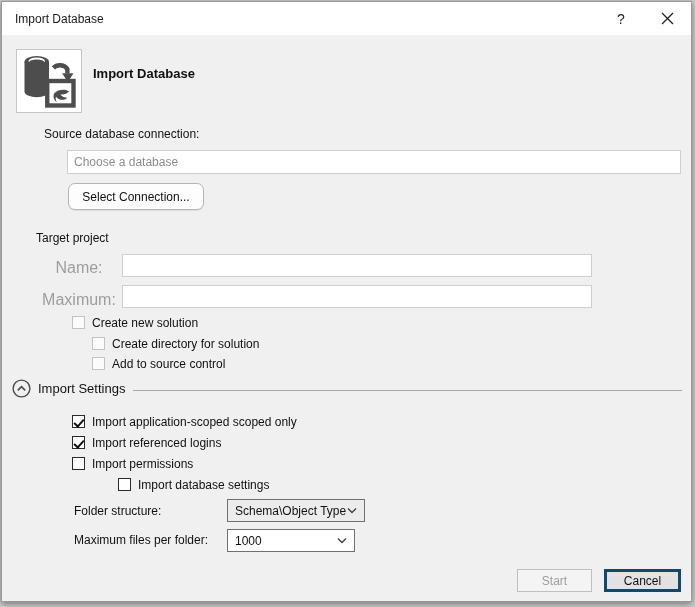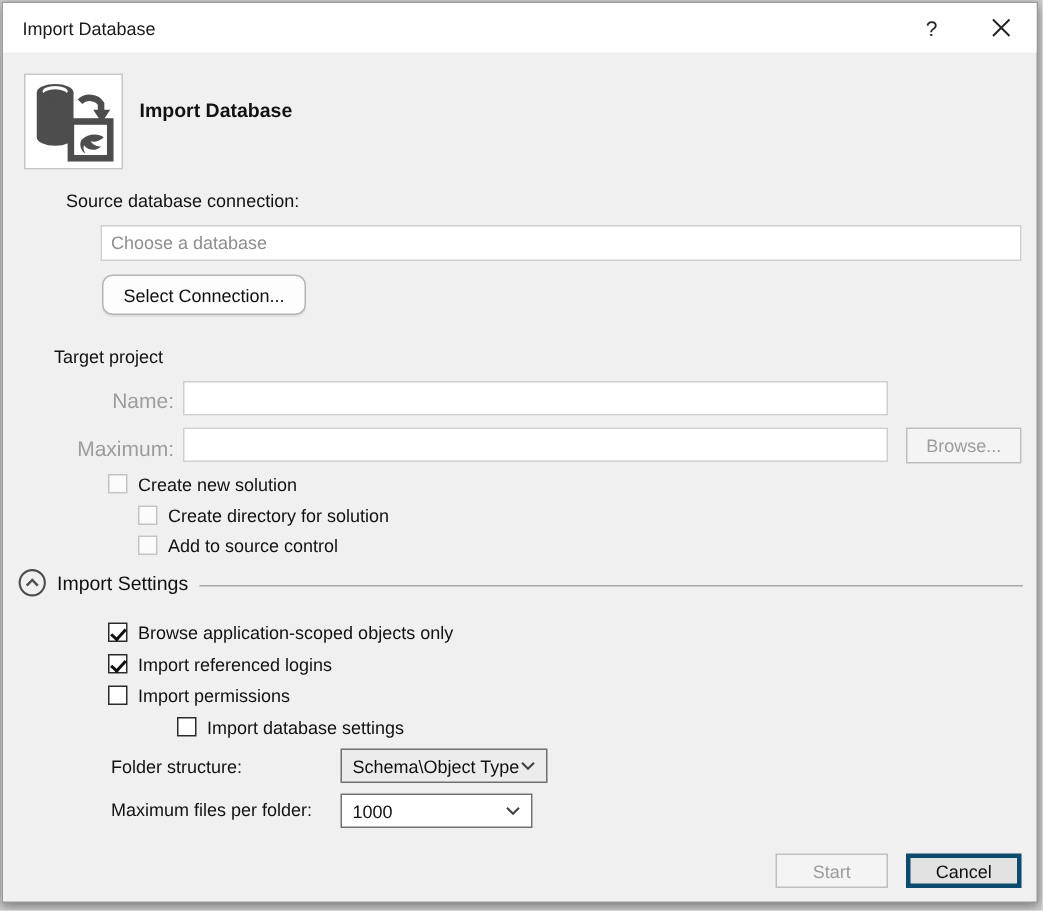--- a/index.html
+++ b/index.html
@@ -61,22 +61,22 @@
     box-shadow:0 1px 1px rgba(0,0,0,0.08);
   }
   .btn-disabled {
     background:#f4f4f4; border:1px solid #bfbfbf; color:#9d9d9d;
   }
   .btn-default {
     background:#e2e2e2; border:3px solid #0c4a6e;
   }
 
   .form-label {
-    position:absolute; width:74px; text-align:right;
-    font-size:14px; color:#9d9d9d; white-space:nowrap;
+    position:absolute; width:74px; text-align:center;
+    font-size:16px; color:#9d9d9d; white-space:nowrap;
   }
 
   .cb-row {
     position:absolute; display:flex; align-items:center; gap:7px; height:15px;
     cursor:default;
   }
   .cb-box {
     width:13px; height:13px; background:#fff; border:1px solid #2b2b2b;
     position:relative; flex:none;
   }
@@ -143,21 +143,20 @@
   <input class="text-input" style="left: 65px; top: 148px; width: 614px; height: 24px;" placeholder="Choose a database">
   <div class="btn btn-rounded" style="left:66px; top:181px; width:136px; height:27px;">Select Connection...</div>
 
   <div class="sec-label" style="left:34px; top:229px;">Target project</div>
 
   <div class="form-label" style="left:40px; top:257px;">Name:</div>
   <input class="text-input" style="left: 120px; top: 252px; width: 470px; height: 23px;">
 
   <div class="form-label" style="left:40px; top:289px;">Maximum:</div>
   <input class="text-input" style="left: 120px; top: 283px; width: 470px; height: 23px;">
-  <div class="btn btn-disabled" style="left:602px; top:283px; width:77px; height:24px;">Browse...</div>
 
   <div class="cb-row" style="left:70px; top:313px;">
     <span class="cb-box dis" data-checked="false"></span>
     <span class="cb-label">Create new solution</span>
   </div>
   <div class="cb-row" style="left:90px; top:334px;">
     <span class="cb-box dis" data-checked="false"></span>
     <span class="cb-label">Create directory for solution</span>
   </div>
   <div class="cb-row" style="left:90px; top:354px;">
@@ -169,21 +168,21 @@
     <svg width="19" height="19" viewBox="0 0 19 19">
       <circle cx="9.5" cy="9.5" r="8.4" fill="none" stroke="#4d4d4d" stroke-width="1.4"></circle>
       <path d="M5.8 11.4 L9.5 7.6 L13.2 11.4" fill="none" stroke="#4d4d4d" stroke-width="1.6"></path>
     </svg>
     <span class="exp-label">Import Settings</span>
   </div>
   <div class="exp-line"></div>
 
   <div class="cb-row" style="left:70px; top:412px;">
     <span class="cb-box" data-checked="true"></span>
-    <span class="cb-label">Browse application-scoped objects only</span>
+    <span class="cb-label">Import application-scoped scoped only</span>
   </div>
   <div class="cb-row" style="left:70px; top:433px;">
     <span class="cb-box" data-checked="true"></span>
     <span class="cb-label">Import referenced logins</span>
   </div>
   <div class="cb-row" style="left:70px; top:454px;">
     <span class="cb-box" data-checked="false"></span>
     <span class="cb-label">Import permissions</span>
   </div>
   <div class="cb-row" style="left:70px; top:475px;padding-left:46px;">

